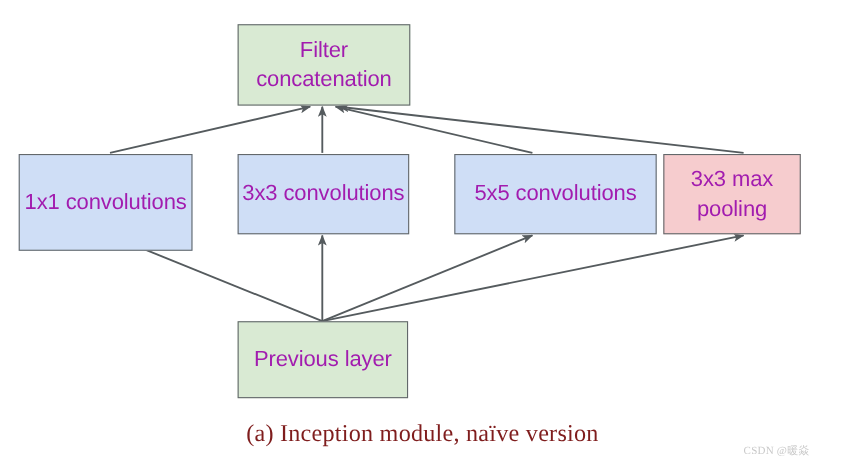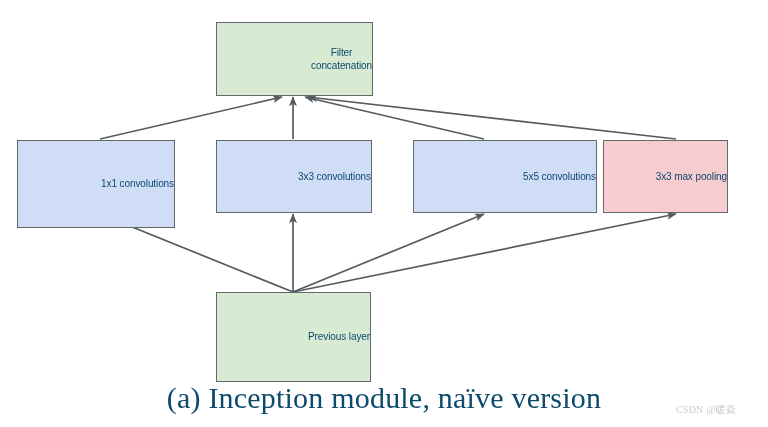--- a/index.html
+++ b/index.html
@@ -27,48 +27,48 @@
     top: 0;
     width: 768px;
     height: 427px;
   }
   .node-box {
     position: absolute;
     box-sizing: border-box;
     border: 1.6px solid #63686b;
     display: flex;
     align-items: center;
-    justify-content: flex-end;
+    justify-content: center;
     text-align: center;
-    color: #0c4a6e;
+    color: #a21caf;
     font-family: "Liberation Sans", sans-serif;
-    font-size: 10px;
+    font-size: 20px;
     line-height: 1.32;
     letter-spacing: -0.1px;
   }
   .node-green { background: #d9ead3; }
   .node-blue  { background: #cfdef6; }
   .node-pink  { background: #f6ccce; }
 
   #box-filter-concat { left: 216px; top: 22px;  width: 157px; height: 74px; }
-  #box-prev-layer    { left: 216px; top: 292px; width: 155px; height: 90px; }
+  #box-prev-layer    { left: 216px; top: 292px; width: 155px; height: 70px; }
   #box-conv1         { left: 17px;  top: 140px; width: 158px; height: 88px; }
-  #box-conv3         { left: 216px; top: 140px; width: 156px; height: 73px; padding-left: 13px; }
+  #box-conv3         { left: 216px; top: 140px; width: 156px; height: 73px; }
   #box-conv5         { left: 413px; top: 140px; width: 184px; height: 73px; }
   #box-maxpool       { left: 603px; top: 140px; width: 125px; height: 73px; }
 
   .caption {
     position: absolute;
     left: 0;
     top: 381px;
     width: 768px;
     text-align: center;
     font-family: "Liberation Serif", serif;
-    font-size: 30px;
-    color: #0c4a6e;
+    font-size: 22px;
+    color: #7f1d1d;
     letter-spacing: 0.2px;
   }
   .watermark {
     position: absolute;
     left: 676px;
     top: 403px;
     font-family: Liberation Serif, serif;
     font-size: 10px;
     color: #c9c9c9;
     white-space: nowrap;

